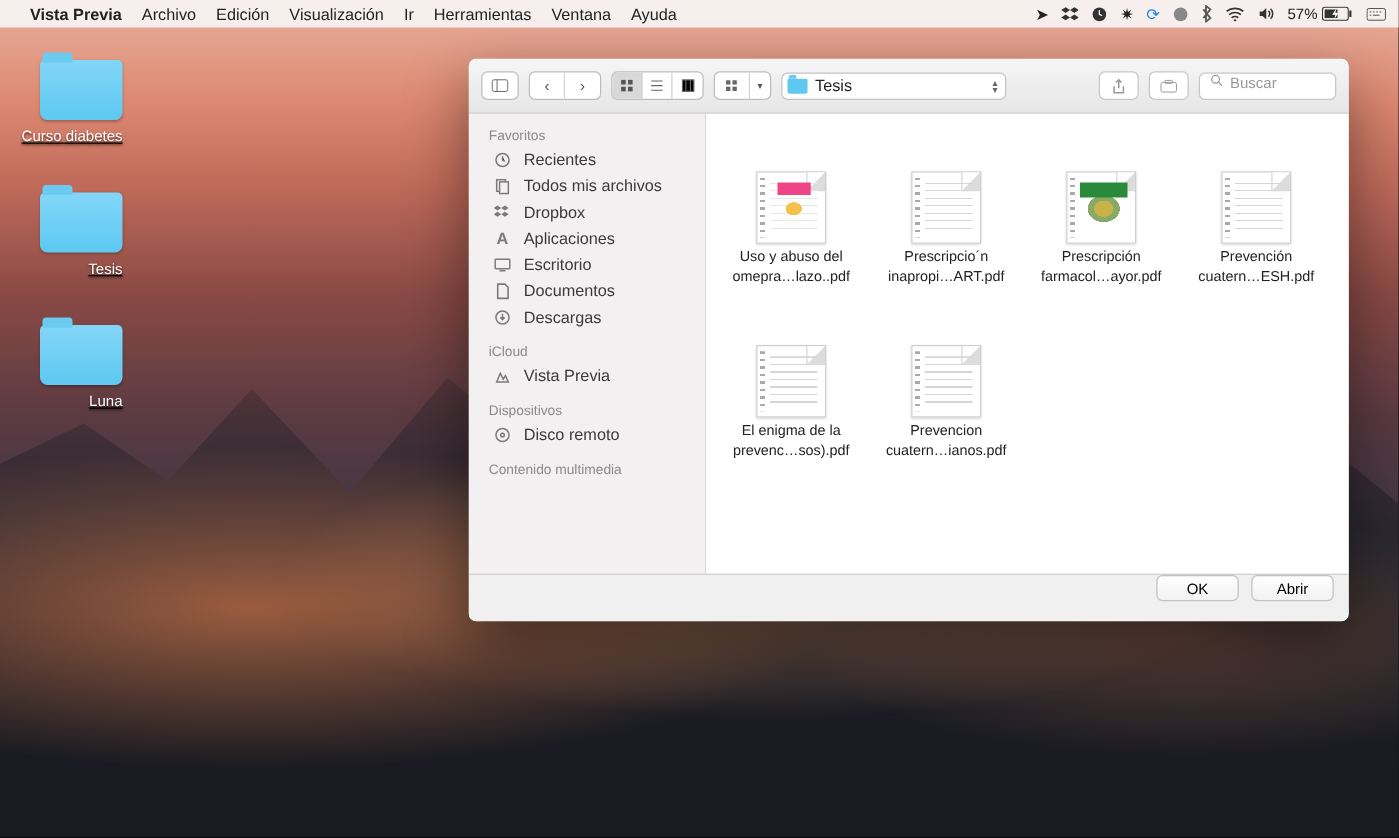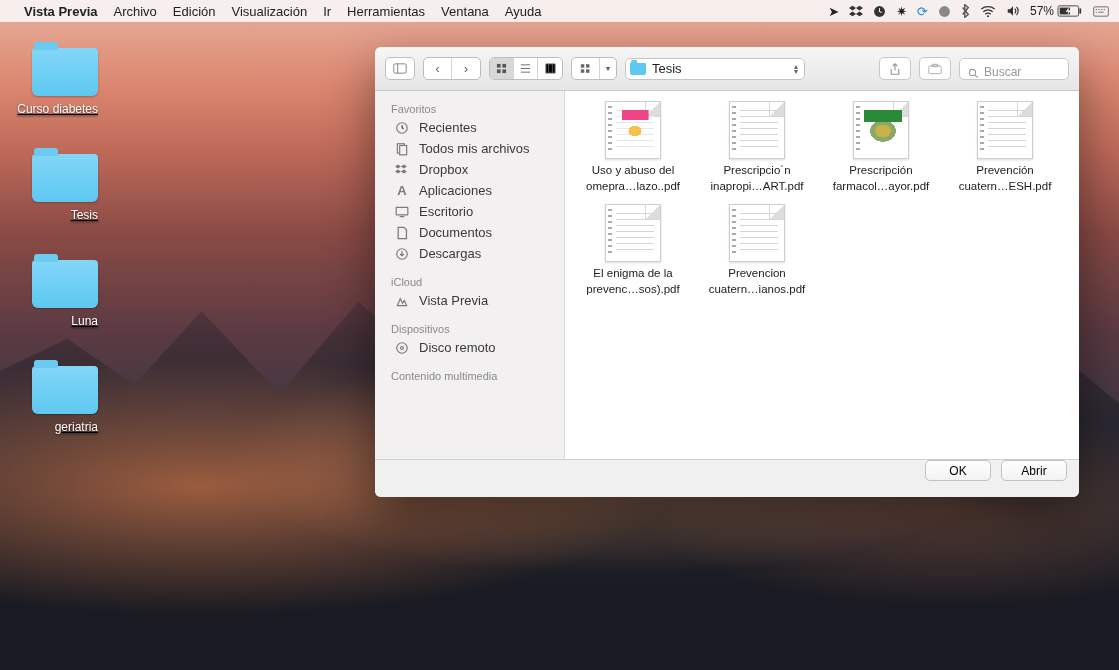--- a/index.html
+++ b/index.html
@@ -72,35 +72,35 @@
   display:flex; align-items:center; height:22px; border:1px solid #c4c4c4; border-radius:5px;
   background:#fff; padding:0 6px 0 4px; min-width:180px; cursor:default;
 }
 .pathdd .mini-folder { width:16px;height:12px;background:#5ec8f1;border-radius:1px 1px 2px 2px;margin-right:6px;position:relative; }
 .pathdd .mini-folder::before{content:"";position:absolute;top:-3px;left:1px;width:6px;height:3px;background:#6bcaf0;border-radius:1px 1px 0 0;}
 .pathdd .updown { margin-left:auto; font-size:8px; line-height:5px; color:#666; display:flex; flex-direction:column; }
 .tb-spacer { flex:1; }
 .iconbtn { width:32px; height:23px; border:1px solid #c7c7c7; border-radius:5px; background:#fff; display:flex; align-items:center; justify-content:center; color:#888; font-size:13px; cursor:default; }
 .search {
   height:22px; width:110px; border:1px solid #c7c7c7; border-radius:5px; background:#fff;
-  display:flex; align-items:flex-end; padding:0 8px; color:#999; font-size:12px;
+  display:flex; align-items:flex-start; padding:0 8px; color:#999; font-size:12px;
 }
 .search svg { width:11px; height:11px; margin-right:5px; }
 
 .body { flex:1; display:flex; min-height:0; }
 
 
 .sidebar { width:190px; background:#f2f0f1; border-right:1px solid #d8d8d8; padding:8px 0 8px 0; overflow:auto; font-size:13px; }
 .sb-head { font-size:11px; color:#8a8a8a; padding:4px 16px 2px; font-weight:500; }
 .sb-item { display:flex; align-items:center; padding:3px 10px 3px 18px; color:#3a3a3a; cursor:default; }
 .sb-item .ic { width:18px; display:inline-flex; justify-content:center; margin-right:8px; color:#7a7a7a; font-size:13px; }
 
 
 .filegrid { flex:1; background:#fff; padding:10px 6px 0 6px; display:flex; flex-wrap:wrap; align-content:flex-start; }
-.file { width:124px; display:flex; flex-direction:column; align-items:center; margin-bottom:10px; cursor:default; }
+.file { width:124px; display:flex; flex-direction:column; align-items:center; margin-bottom:10px; cursor:default;margin-top:36px; }
 .thumb {
   width:56px; height:58px; background:#fff; border:1px solid #cfcfcf; position:relative;
   box-shadow:0 1px 2px rgba(0,0,0,0.15);
 }
 .thumb::before {
   content:""; position:absolute; top:0; right:0; width:14px; height:14px;
   background:linear-gradient(135deg,#fff 48%,#dcdcdc 52%);
   border-left:1px solid #d8d8d8; border-bottom:1px solid #d8d8d8;
 }
 .thumb .spiral { position:absolute; left:2px; top:4px; bottom:4px; width:4px;
@@ -198,24 +198,20 @@
     <div class="folder"></div>
     <div class="dlabel">Curso diabetes</div>
   </div>
   <div class="dicon">
     <div class="folder"></div>
     <div class="dlabel">Tesis</div>
   </div>
   <div class="dicon">
     <div class="folder"></div>
     <div class="dlabel">Luna</div>
-  </div>
-  <div class="dicon">
-    <div class="folder"></div>
-    <div class="dlabel">geriatria</div>
   </div>
 </div>
 
 <div class="finder">
   <div class="toolbar">
     <div class="segbtn">
         <span>
       <svg width="14" height="11" viewBox="0 0 18 14">
             <rect x="1" y="1" width="16" height="12" rx="2" fill="none" stroke="#666"></rect>
             <line x1="6" y1="1" x2="6" y2="13" stroke="#666"></line>

